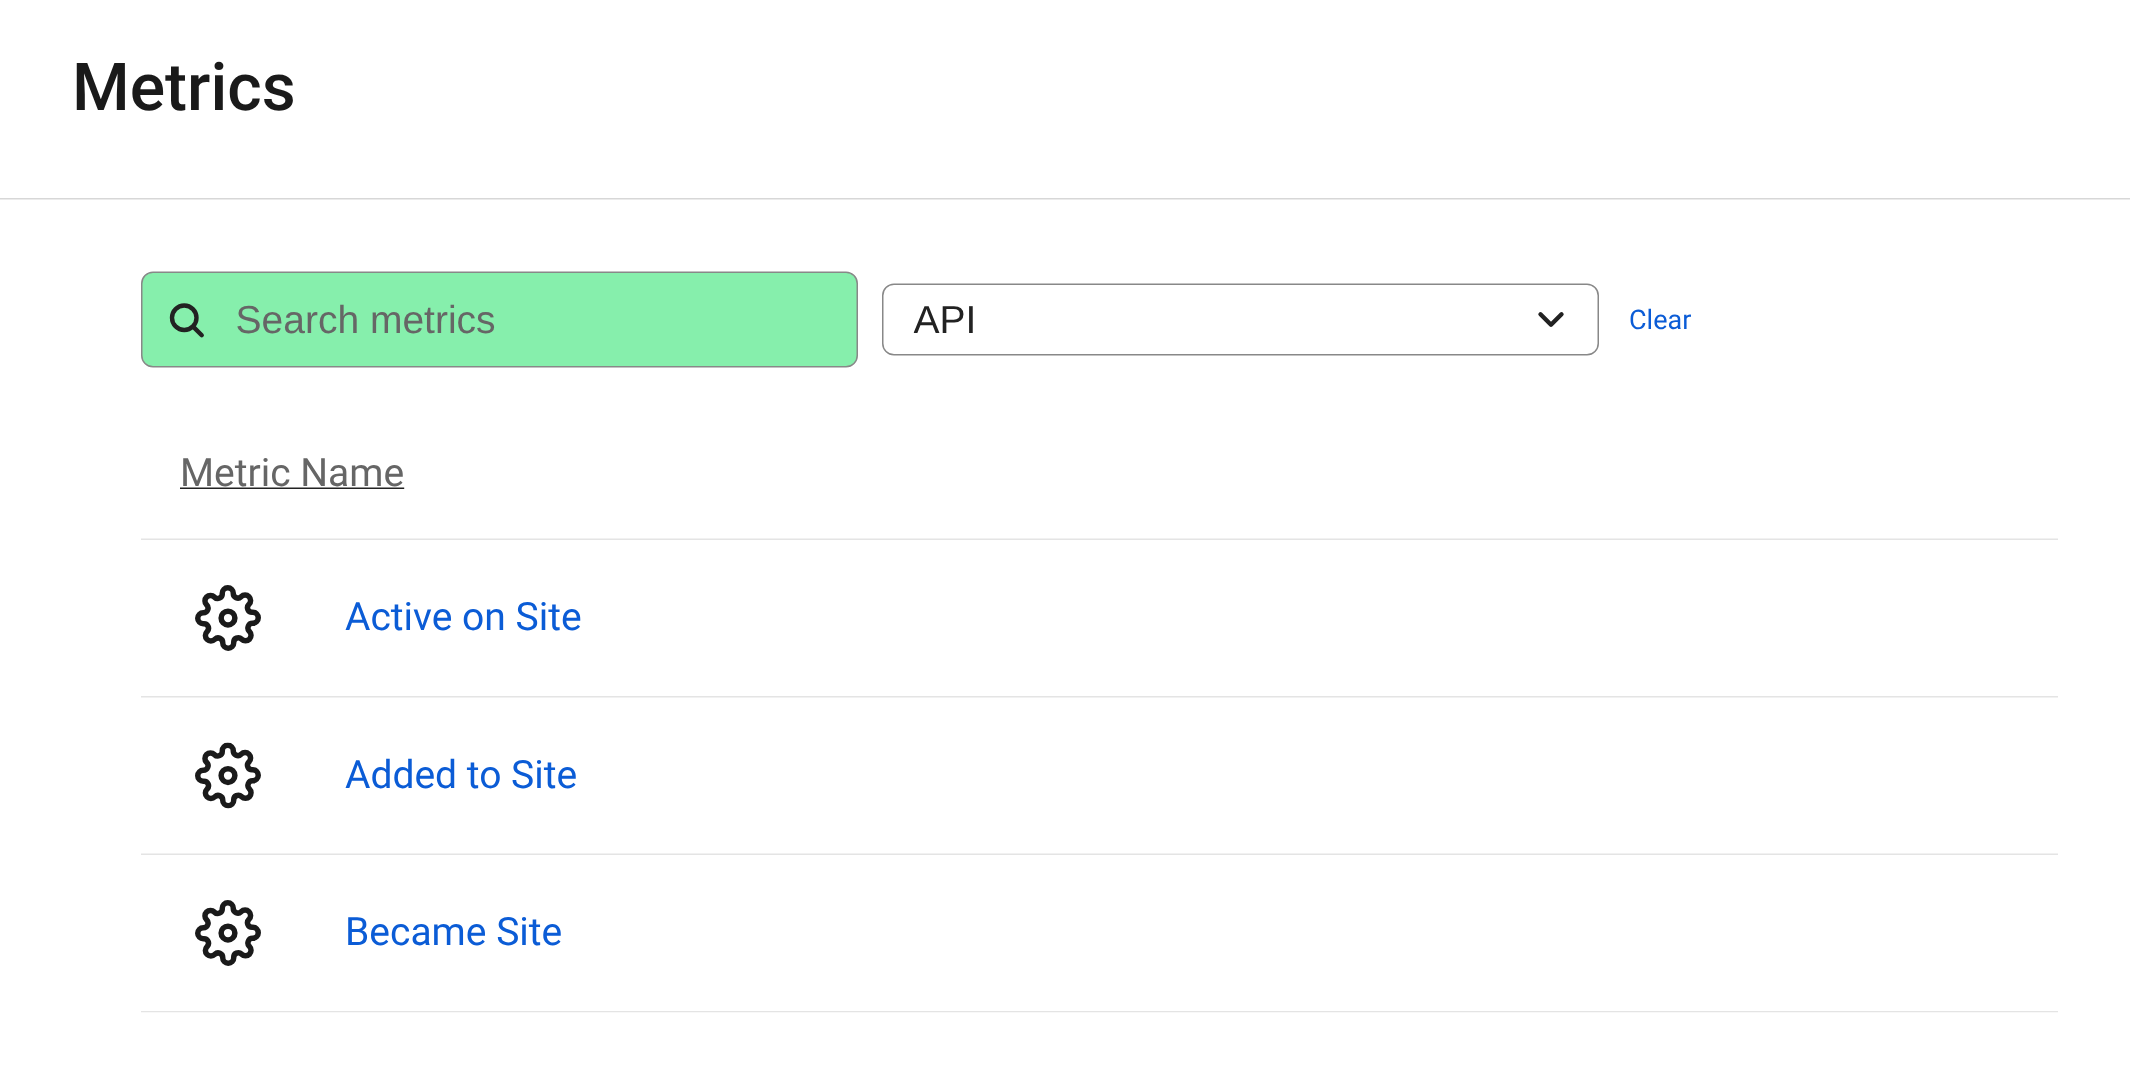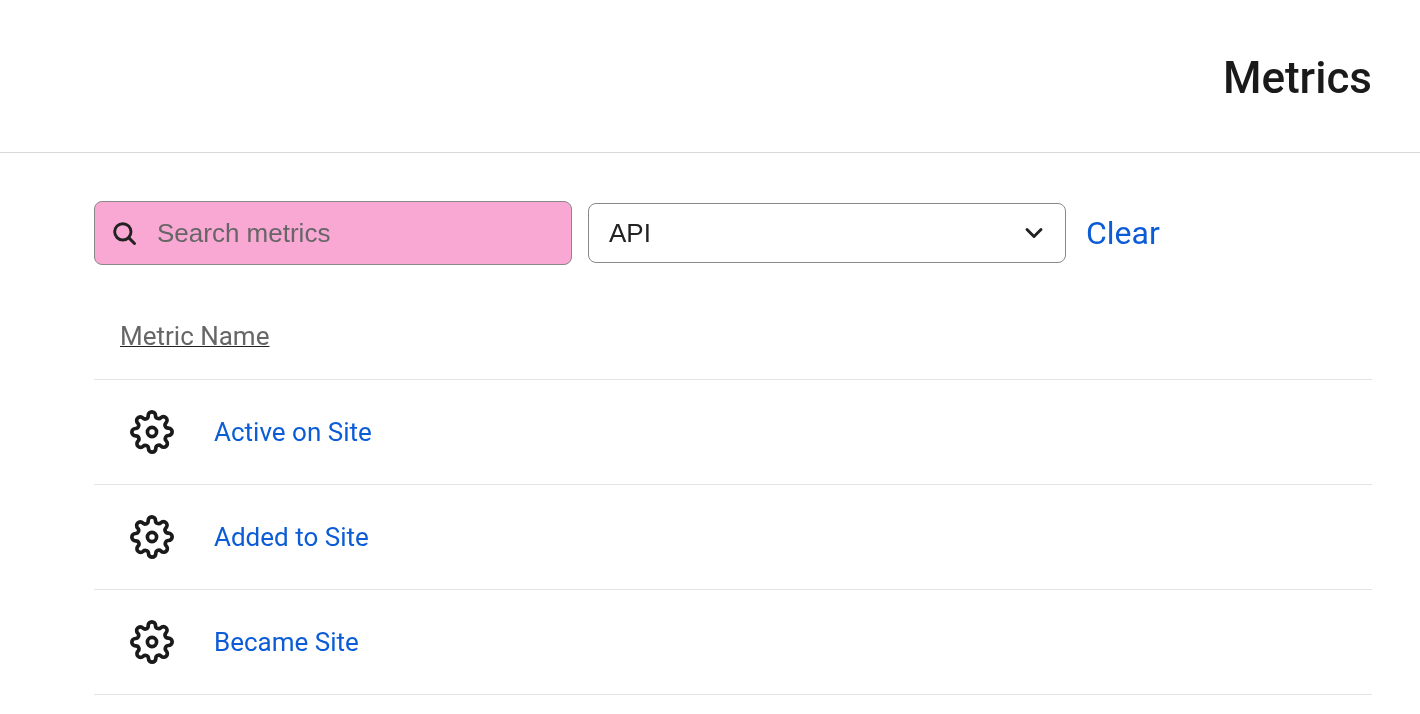--- a/index.html
+++ b/index.html
@@ -6,23 +6,22 @@
       margin: 0;
       padding: 0;
       box-sizing: border-box;
     }
     body {
       font-family: -apple-system, BlinkMacSystemFont, "Segoe UI", Roboto, Helvetica, Arial, sans-serif;
       background: #ffffff;
       color: #222222;
     }
     .header {
-      padding: 52px 48px 48px 48px;
+      padding: 32px 48px 48px 48px;
       border-bottom: 1px solid #d7d7d7;
-      text-align: right;
     }
     .page-title {
       font-size: 44px;
       font-weight: 500;
       color: #1a1a1a;
     }
     .content {
       padding: 48px 48px 0 94px;
     }
     .filters {
@@ -46,32 +45,32 @@
     }
     .search-input {
       width: 100%;
       height: 64px;
       border: 1px solid #888888;
       border-radius: 8px;
       padding: 0 18px 0 62px;
       font-size: 26px;
       color: #222222;
       outline: none;
-      background: #f9a8d4;
+      background: #86efac;
     }
     .search-input::placeholder {
       color: #666666;
     }
     .select-wrapper {
       position: relative;
       width: 478px;
     }
     .select-input {
       width: 100%;
-      height: 60px;
+      height: 48px;
       border: 1px solid #888888;
       border-radius: 8px;
       padding: 0 52px 0 20px;
       font-size: 26px;
       color: #222222;
       background: #ffffff;
       appearance: none;
       -webkit-appearance: none;
       -moz-appearance: none;
       outline: none;
@@ -81,42 +80,42 @@
       position: absolute;
       right: 18px;
       top: 50%;
       transform: translateY(-50%);
       pointer-events: none;
       display: flex;
       align-items: center;
       color: #222222;
     }
     .clear-link {
-      font-size: 32px;
+      font-size: 18px;
       color: #0b5cd6;
       text-decoration: none;
       cursor: pointer;
       margin-left: 4px;
     }
     .table-header {
       padding: 0 0 28px 26px;
       border-bottom: 1px solid #e4e4e4;
       text-decoration: underline;
     }
     .column-header {
       font-size: 26px;
       color: #666666;
       font-weight: 400;
     }
     .metric-row {
       display: flex;
       align-items: center;
       padding: 30px 0 30px 36px;
       border-bottom: 1px solid #e4e4e4;
-      gap: 40px;
+      gap: 56px;
     }
     .gear-icon-wrap {
       display: flex;
       align-items: center;
       color: #1a1a1a;
       flex-shrink: 0;
     }
     .metric-link {
       font-size: 26px;
       color: #0b5cd6;

